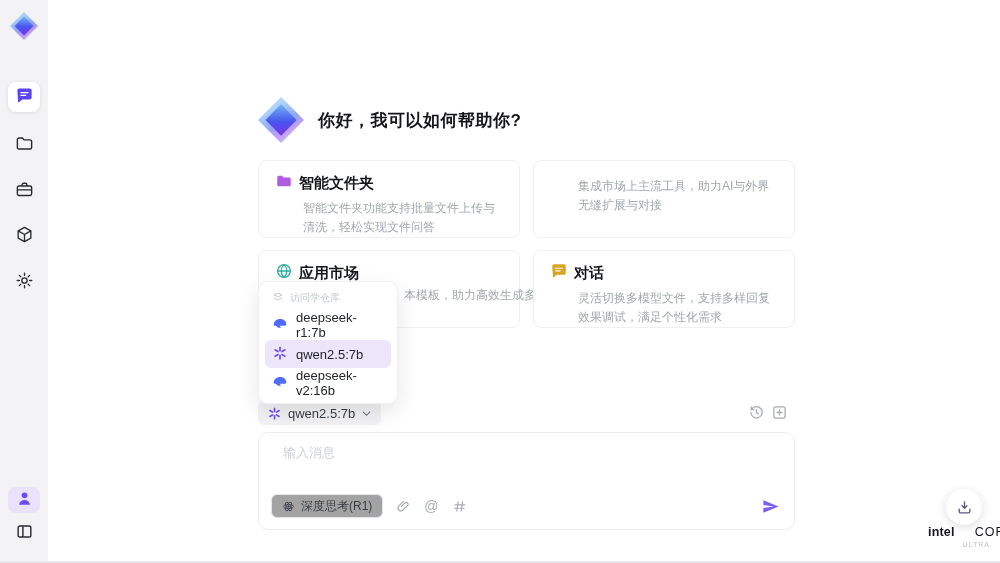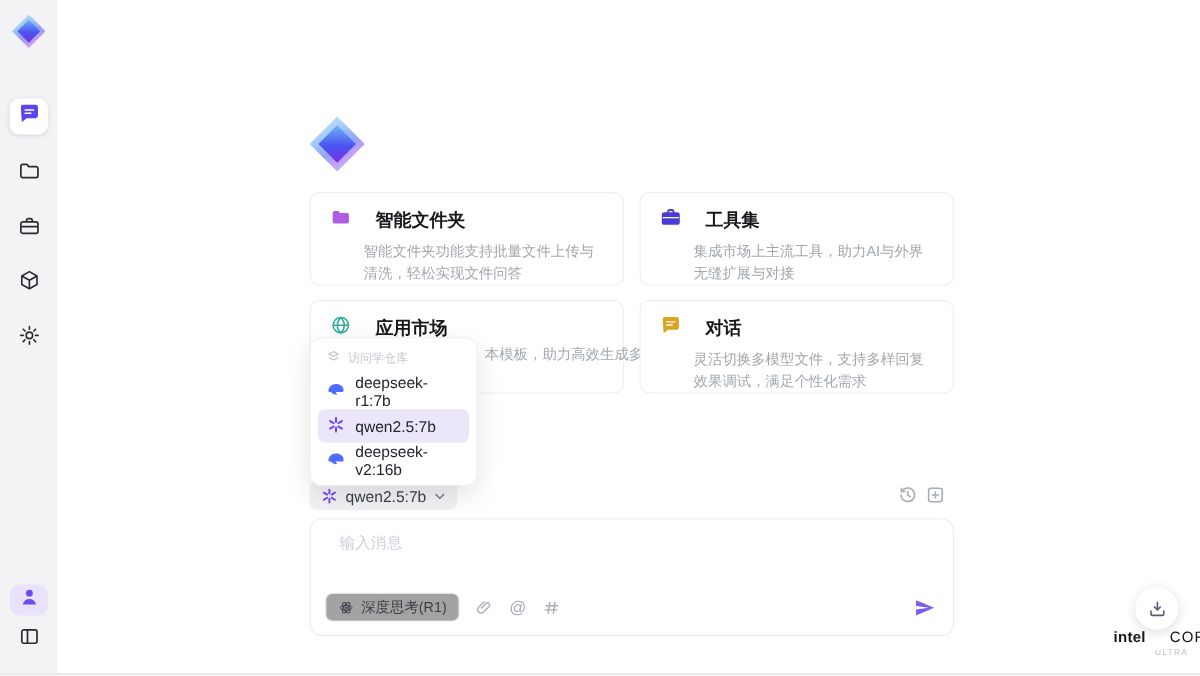--- a/index.html
+++ b/index.html
@@ -25,21 +25,21 @@
 
   
   .greeting { position:absolute; left:258px; top:96px; height:48px; display:flex; align-items:center; }
   .greet-logo { width:46px; height:46px; margin-right:14px; }
   .greet-text { font-size:17px; font-weight:700; color:#15161a; letter-spacing:.5px; }
 
   .cards { position:absolute; left:258px; top:160px; width:537px;
     display:grid; grid-template-columns:1fr 1fr; gap:12px 13px; }
   .card { position:relative; height:78px; background:#fff; border:1px solid #f0f0f2; border-radius:8px;
     padding:11px 16px; cursor:pointer; }
-  .card-head { display:flex; align-items:center; gap:20px; }
+  .card-head { display:flex; align-items:center; gap:6px; }
   .card-head svg { width:18px; height:18px; flex:0 0 auto; }
   .card-title { font-size:15px; font-weight:700; color:#17181c; }
   .card-desc { margin-top:5px; margin-left:28px; font-size:12px; color:#a2a7ad; line-height:1.55; }
   .desc-offset { position:absolute; left:141px; top:31px; margin:4px; white-space:nowrap; }
 
   
   .dropdown { position:absolute; left:258px; top:281px; width:140px; background:#fff; border:1px solid #f1f1f4;
     border-radius:10px; box-shadow:0 8px 22px rgba(0,0,0,.10); padding:6px; z-index:20; }
   .dd-header { display:flex; align-items:center; gap:6px; padding:3px 7px 5px; font-size:10px; color:#c2c6cd; }
   .dd-header svg { width:12px; height:12px; }
@@ -163,47 +163,38 @@
     </div>
   </nav>
 
   <div class="greeting">
     <div class="greet-logo">
       <div class="diamond">
           <div class="d1"></div>
           <div class="d2"></div>
         </div>
     </div>
+    <div class="greet-text">你好，我可以如何帮助你?</div>
   </div>
 
   <div class="cards">
 
     <div class="card">
       <div class="card-head">
         <span style="color:#b05ce0">
           <svg viewBox="0 0 24 24">
               <path d="M3 7a2 2 0 0 1 2-2h4.4l2 2.4H19a2 2 0 0 1 2 2V17a2 2 0 0 1-2 2H5a2 2 0 0 1-2-2z" fill="currentColor"></path>
             </svg>
         </span>
         <span class="card-title">智能文件夹</span>
       </div>
       <div class="card-desc">智能文件夹功能支持批量文件上传与清洗，轻松实现文件问答</div>
     </div>
 
     <div class="card">
-      <div class="card-head">
-        <span style="color:#4b3bd6">
-          <svg viewBox="0 0 24 24" fill="none" stroke="currentColor" stroke-width="2" stroke-linejoin="round">
-              <rect x="3" y="7.5" width="18" height="12" rx="2" fill="currentColor"></rect>
-              <path d="M9 7.5V6a2 2 0 0 1 2-2h2a2 2 0 0 1 2 2v1.5"></path>
-              <path d="M3 12.5h18" stroke="#fff" stroke-width="1.4"></path>
-            </svg>
-        </span>
-        <span class="card-title">工具集</span>
-      </div>
       <div class="card-desc">集成市场上主流工具，助力AI与外界无缝扩展与对接</div>
     </div>
 
     <div class="card">
       <div class="card-head">
         <span style="color:#2fae9e">
           <svg viewBox="0 0 24 24" fill="none" stroke="currentColor" stroke-width="1.8">
               <circle cx="12" cy="12" r="8.5"></circle>
               <path d="M3.5 12h17M12 3.5c-2.5 2.3-3.8 5.2-3.8 8.5s1.3 6.2 3.8 8.5c2.5-2.3 3.8-5.2 3.8-8.5S14.5 5.8 12 3.5z"></path>
             </svg>

